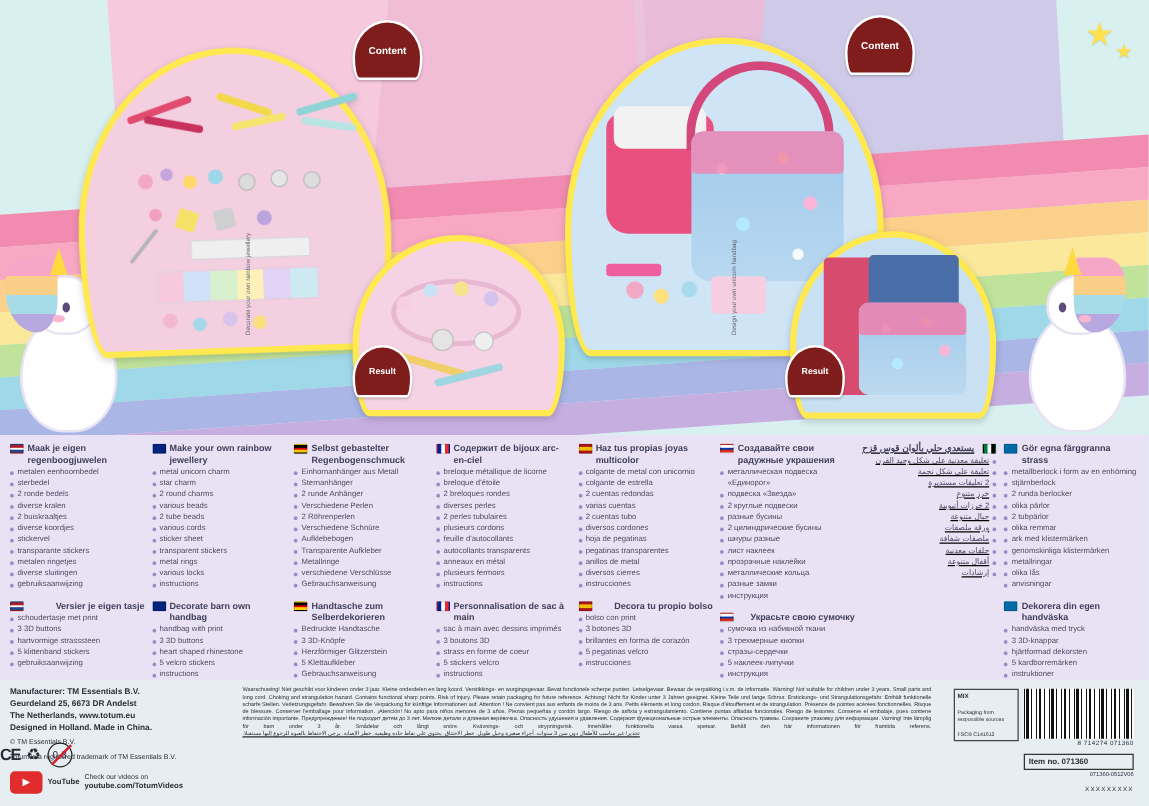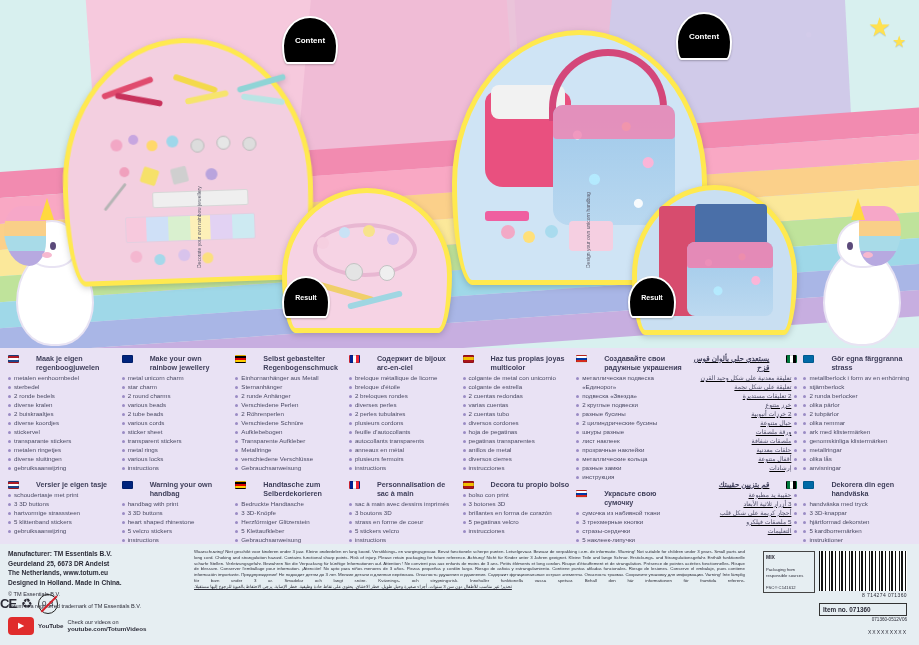--- a/index.html
+++ b/index.html
@@ -78,21 +78,21 @@
     border-radius:50% 50% 8% 8%/60% 60% 40% 40%;
   }
   .heart-d{
     left:632px; top:185px; width:165px; height:150px;
     background:#c9dff2; border:5px solid #ffe94f;
     border-radius:50% 50% 8% 8%/60% 60% 40% 40%;
   }
 
   .badge{
     position:absolute; width:56px; height:48px;
-    background:#000000; color:#fff; font-size:8px; font-weight:bold;
+    background:#7f1d1d; color:#fff; font-size:8px; font-weight:bold;
     display:flex; align-items:center; justify-content:center;
     border-radius:50% 50% 10% 10%/62% 62% 38% 38%;
     border:2px solid #fff;
     box-shadow:0 1px 2px rgba(0,0,0,.25);
     z-index:6;
   }
   .badge.content1{ left:282px; top:16px; }
   .badge.content2{ left:676px; top:12px; }
   .badge.result1{ left:282px; top:276px; width:48px;height:42px;font-size:7px;}
   .badge.result2{ left:628px; top:276px; width:48px;height:42px;font-size:7px;}
@@ -151,21 +151,21 @@
   .instructions{
     position:absolute; left:0; top:348px; width:919px; height:196px;
     background:#e9e2f4;
     padding:6px 8px 0 8px;
   }
   .cols{ display:flex; gap:6px; }
   .col{ width:112px; }
   .blk{ margin-bottom:7px; }
   .blk h4{
     font-size:7.2px; color:#3f3f5a; font-weight:bold; line-height:1.25;
-    margin-bottom:2px; display:flex; align-items:flex-start; gap:17px;
+    margin-bottom:2px; display:flex; align-items:flex-start; gap:3px;justify-content:space-between;
   }
   .flag{
     display:inline-block; width:11px; height:8px; border-radius:1px;
     flex:0 0 auto; margin-top:1px; position:relative; overflow:hidden;
     border:.5px solid rgba(0,0,0,.15);
   }
   .blk ul{ list-style:none; }
   .blk li{
     font-size:6.2px; color:#4a4a63; line-height:1.45;
     padding-left:6px; position:relative;
@@ -405,21 +405,21 @@
               <li>sticker sheet</li>
               <li>transparent stickers</li>
               <li>metal rings</li>
               <li>various locks</li>
               <li>instructions</li>
             </ul>
           </div>
           <div class="blk">
             <h4>
               <span class="flag" style="background: linear-gradient(rgb(0, 36, 125), rgb(0, 36, 125));"></span>
-              <span>Warning your own handbag</span>
+              <span>Decorate barn own handbag</span>
             </h4>
             <ul>
               <li>handbag with print</li>
               <li>3 3D buttons</li>
               <li>heart shaped rhinestone</li>
               <li>5 velcro stickers</li>
               <li>instructions</li>
             </ul>
           </div>
         </div>
@@ -570,33 +570,20 @@
               <li>تعليقة على شكل نجمة</li>
               <li>2 تعليقات مستديرة</li>
               <li>خرز متنوع</li>
               <li>2 خرزات أنبوبية</li>
               <li>حبال متنوعة</li>
               <li>ورقة ملصقات</li>
               <li>ملصقات شفافة</li>
               <li>حلقات معدنية</li>
               <li>أقفال متنوعة</li>
               <li>إرشادات</li>
-            </ul>
-          </div>
-          <div class="blk rtl">
-            <h4>
-              <span class="flag" style="background: linear-gradient(90deg, rgb(0, 122, 61) 0px, rgb(0, 122, 61) 30%, rgb(255, 255, 255) 30%, rgb(255, 255, 255) 70%, rgb(0, 0, 0) 70%, rgb(0, 0, 0) 100%);"></span>
-              <span>قم بتزيين حقيبتك</span>
-            </h4>
-            <ul>
-              <li>حقيبة يد مطبوعة</li>
-              <li>3 أزرار ثلاثية الأبعاد</li>
-              <li>أحجار كريمة على شكل قلب</li>
-              <li>5 ملصقات فيلكرو</li>
-              <li>التعليمات</li>
             </ul>
           </div>
         </div>
         <div class="col">
           <div class="blk">
             <h4>
               <span class="flag" style="background: linear-gradient(rgb(0, 106, 167), rgb(0, 106, 167));"></span>
               <span>Gör egna färggranna strass</span>
             </h4>
             <ul>

